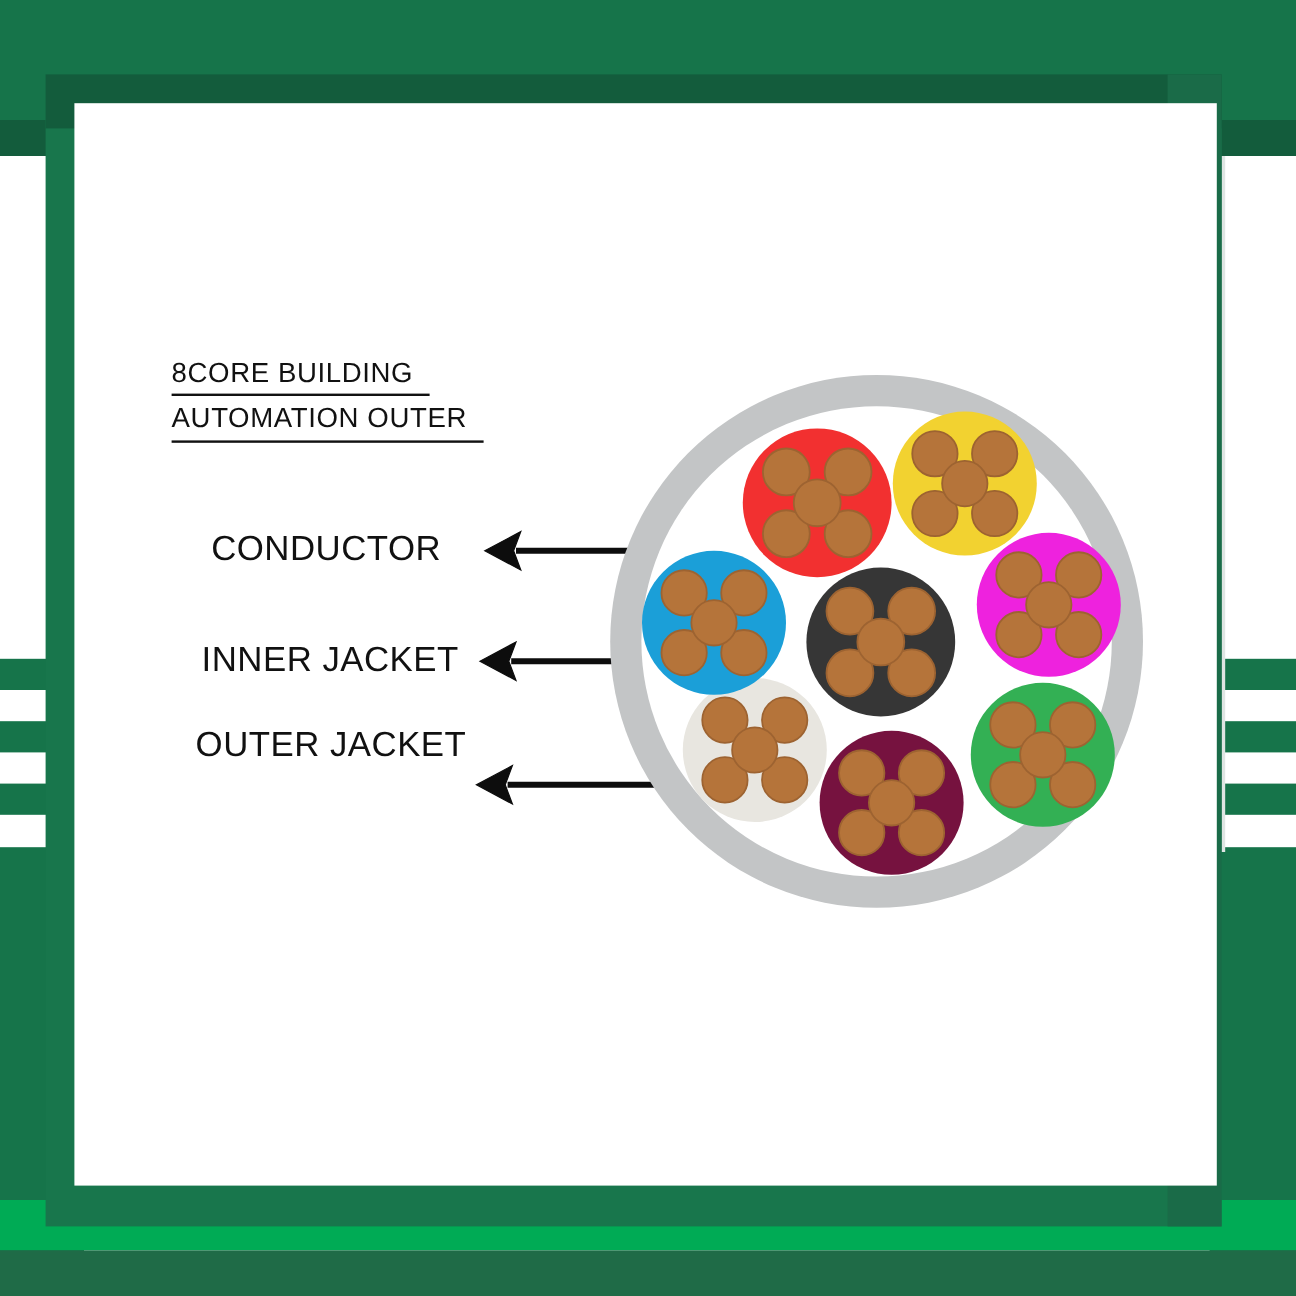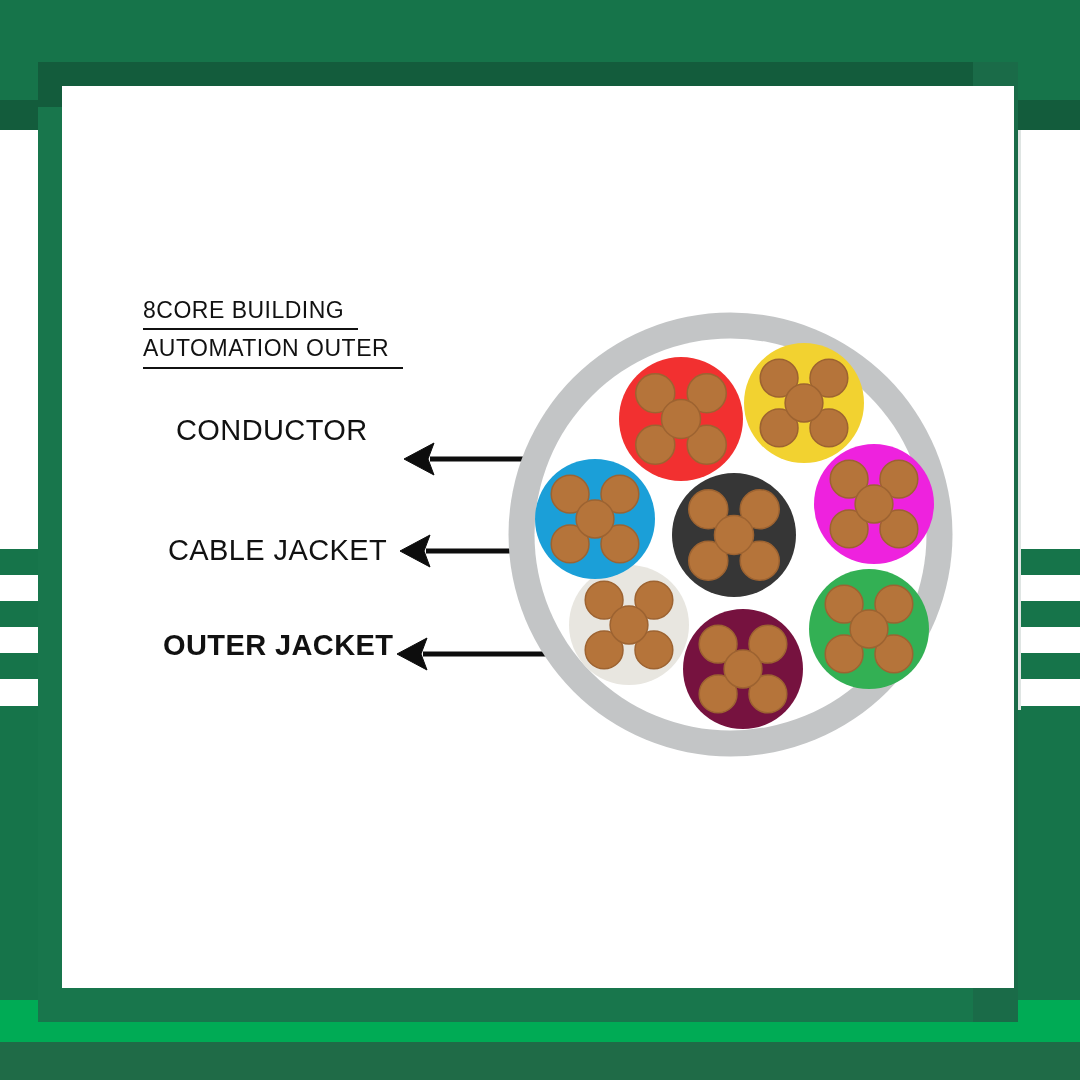--- a/index.html
+++ b/index.html
@@ -68,23 +68,23 @@
     padding-right:14px;
   }
 
   
   .callout{
     position:absolute;height:36px;display:flex;align-items:center;
   }
   .callout .lbl{
     color:#111111;font-size:29px;letter-spacing:0.4px;white-space:nowrap;
   }
-  .c-conductor {left:176px;top:412px;}
+  .c-conductor {left:176px;top:440px;}
   .c-inner     {left:168px;top:532px;}
-  .c-outer     {left:163px;top:627px;font-weight:bold;}
+  .c-outer     {left:163px;top:603px;}
 
   
   .arrow-svg{position:absolute;left:0;top:0;width:1080px;height:1080px;pointer-events:none;}
 
   
   .cable{position:absolute;left:503px;top:307px;width:455px;height:455px;}
   .cable svg{display:block;}
 </style>
 </head>
 <body>
@@ -118,21 +118,21 @@
 
   <div class="title">
     <span class="title-line">8CORE BUILDING</span>
     <span class="title-line">AUTOMATION OUTER</span>
   </div>
 
   <div class="callout c-conductor">
     <span class="lbl">CONDUCTOR</span>
   </div>
   <div class="callout c-inner">
-    <span class="lbl">CABLE JACKET</span>
+    <span class="lbl">INNER JACKET</span>
   </div>
   <div class="callout c-outer">
     <span class="lbl">OUTER JACKET</span>
   </div>
 
   <svg class="arrow-svg" viewBox="0 0 1080 1080">
     <g id="arrow-group" stroke="#0d0d0d" fill="#0d0d0d">
         <line x1="870" y1="459" x2="430" y2="459" stroke-width="5"></line>
         <polygon points="404,459 434,443 428,459 434,475"></polygon>
         <line x1="560" y1="551" x2="426" y2="551" stroke-width="5"></line>

